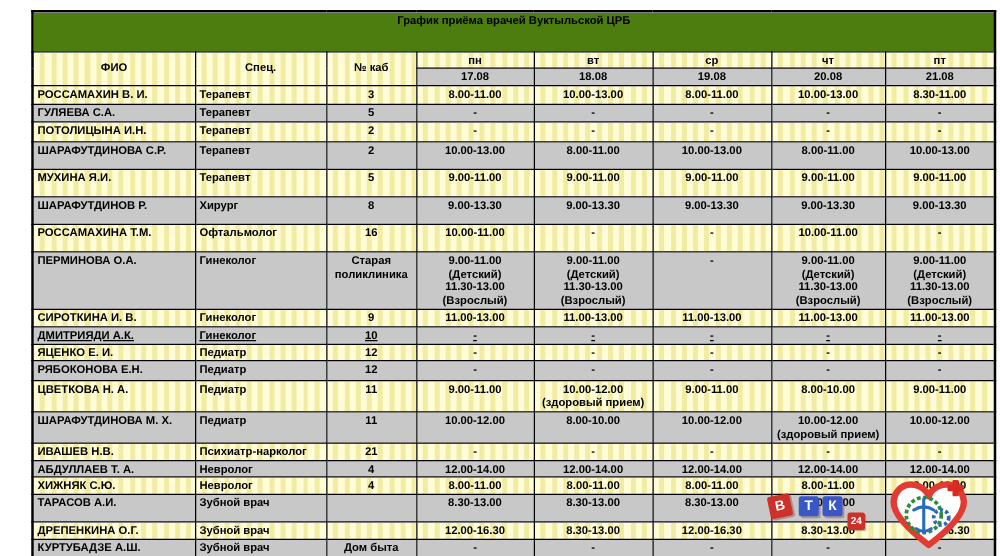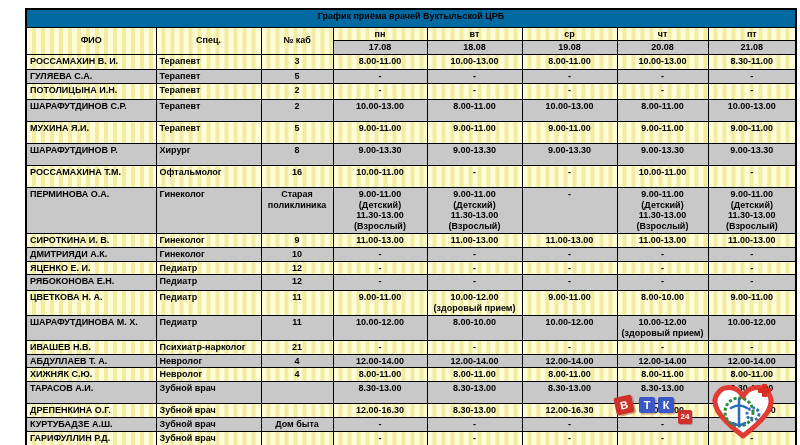--- a/index.html
+++ b/index.html
@@ -22,23 +22,23 @@
     font-size: 9px;
     font-weight: bold;
     color: #000;
     padding: 1px 3px;
     line-height: 1.2;
     white-space: pre-line;
     vertical-align: top;
     overflow: hidden;
   }
   .title-cell {
-    background: #0369a1;
+    background: #4d7c0f;
     font-size: 11.5px;
-    height: 18px;
+    height: 32px;
     vertical-align: middle;
   }
   .hdr-yellow {
     background: repeating-linear-gradient(90deg, #FFFDD8 0px, #FFFDD8 5px, #F2EBA2 5px, #F2EBA2 9px);
     text-align: center;
     vertical-align: top;
   }
   .date-row th {
     background: #C8C8C8;
     text-align: center;
@@ -131,21 +131,21 @@
           <td class="c-name">ПОТОЛИЦЫНА И.Н.</td>
           <td class="c-spec">Терапевт</td>
           <td class="c-center">2</td>
           <td class="c-center">-</td>
           <td class="c-center">-</td>
           <td class="c-center">-</td>
           <td class="c-center">-</td>
           <td class="c-center">-</td>
         </tr>
         <tr class="row-gray" style="height: 22px;">
-          <td class="c-name">ШАРАФУТДИНОВ С.Р.</td>
+          <td class="c-name">ШАРАФУТДИНОВА С.Р.</td>
           <td class="c-spec">Терапевт</td>
           <td class="c-center">2</td>
           <td class="c-center">10.00-13.00</td>
           <td class="c-center">8.00-11.00</td>
           <td class="c-center">10.00-13.00</td>
           <td class="c-center">8.00-11.00</td>
           <td class="c-center">10.00-13.00</td>
         </tr>
         <tr class="row-yellow" style="height: 22px;">
           <td class="c-name">МУХИНА Я.И.</td>
@@ -203,21 +203,21 @@
         <tr class="row-yellow" style="height: 13px;">
           <td class="c-name">СИРОТКИНА И. В.</td>
           <td class="c-spec">Гинеколог</td>
           <td class="c-center">9</td>
           <td class="c-center">11.00-13.00</td>
           <td class="c-center">11.00-13.00</td>
           <td class="c-center">11.00-13.00</td>
           <td class="c-center">11.00-13.00</td>
           <td class="c-center">11.00-13.00</td>
         </tr>
-        <tr class="row-gray" style="height: 12px;">
+        <tr class="row-gray" style="height: 12px; text-decoration: underline;">
           <td class="c-name">ДМИТРИЯДИ А.К.</td>
           <td class="c-spec">Гинеколог</td>
           <td class="c-center">10</td>
           <td class="c-center">-</td>
           <td class="c-center">-</td>
           <td class="c-center">-</td>
           <td class="c-center">-</td>
           <td class="c-center">-</td>
         </tr>
         <tr class="row-yellow" style="height: 12px; margin-left: 27px;">

